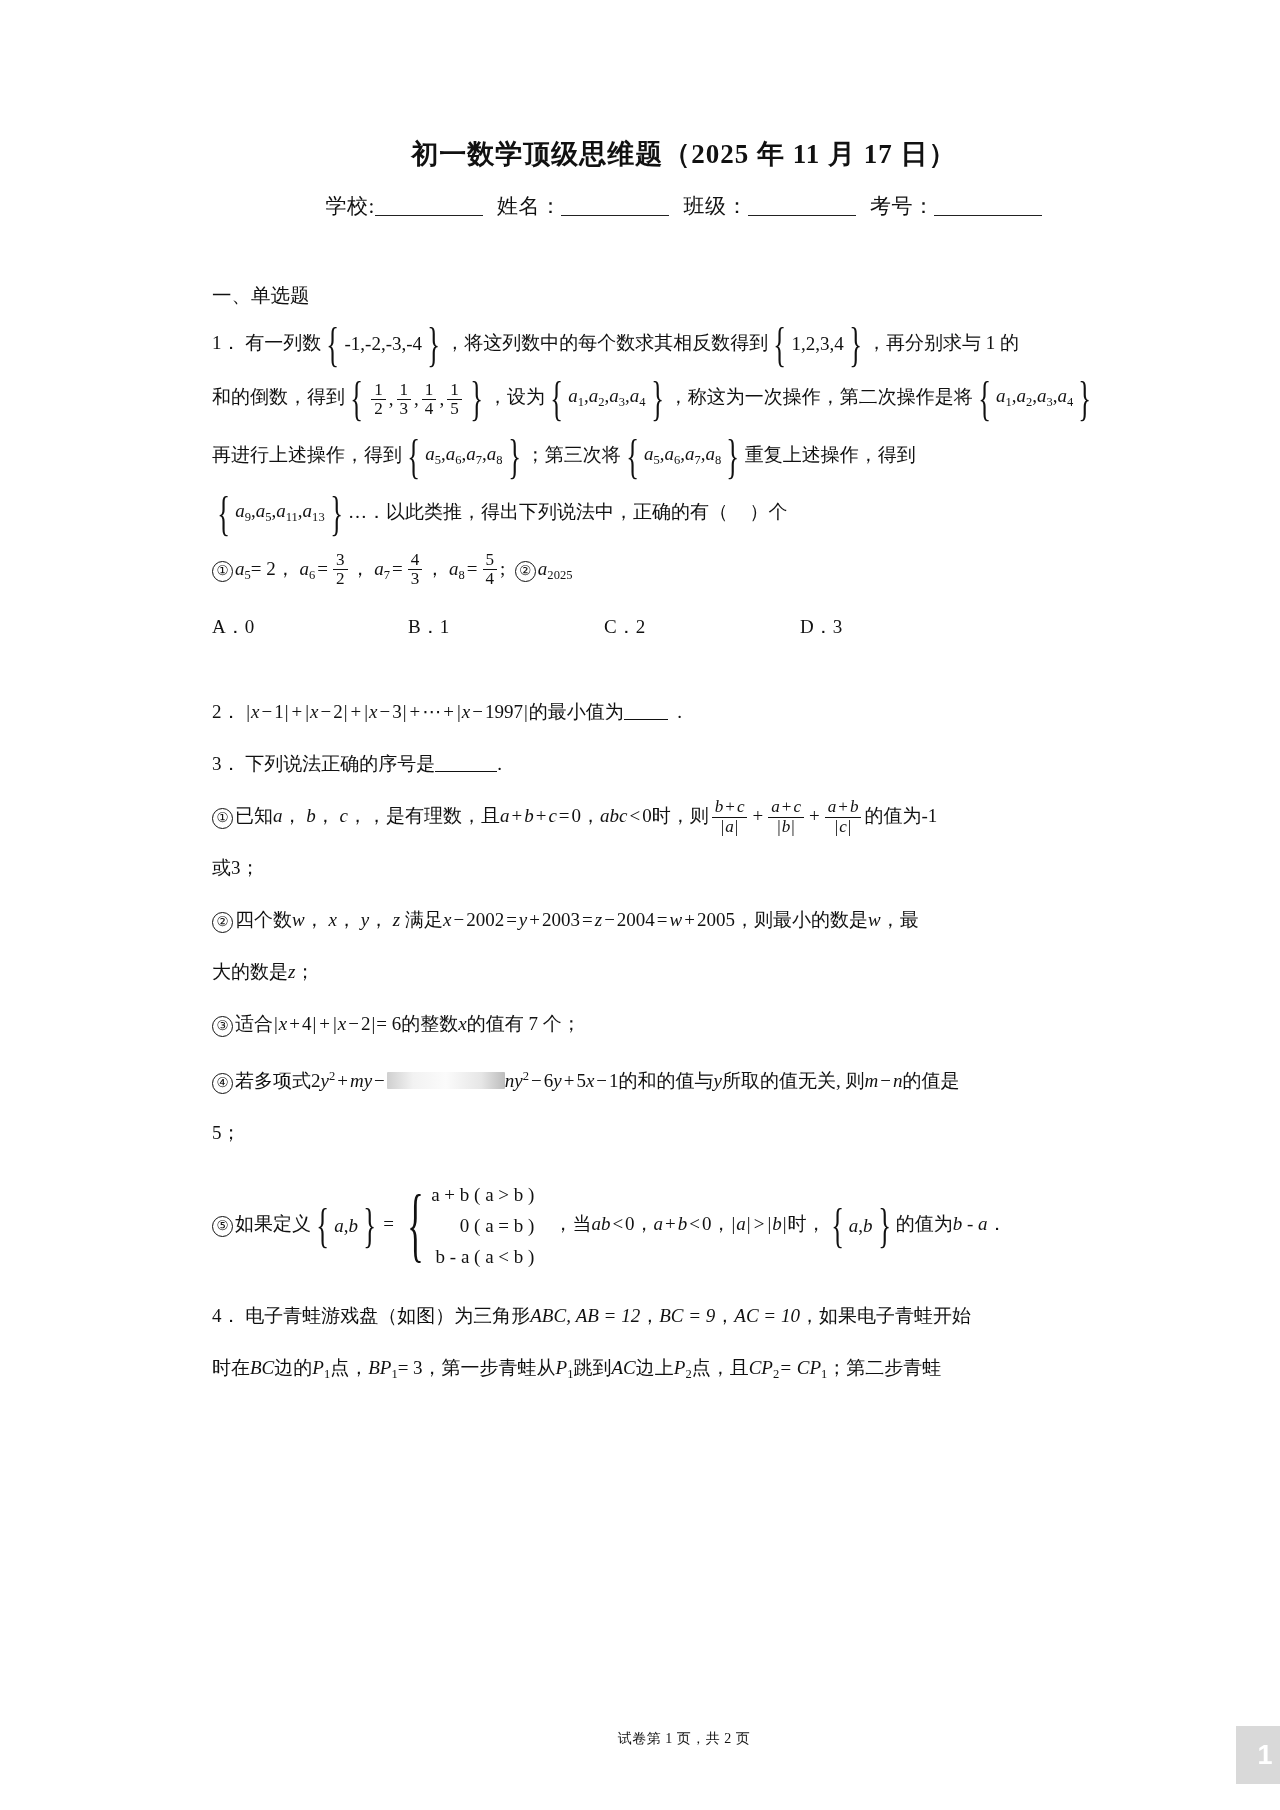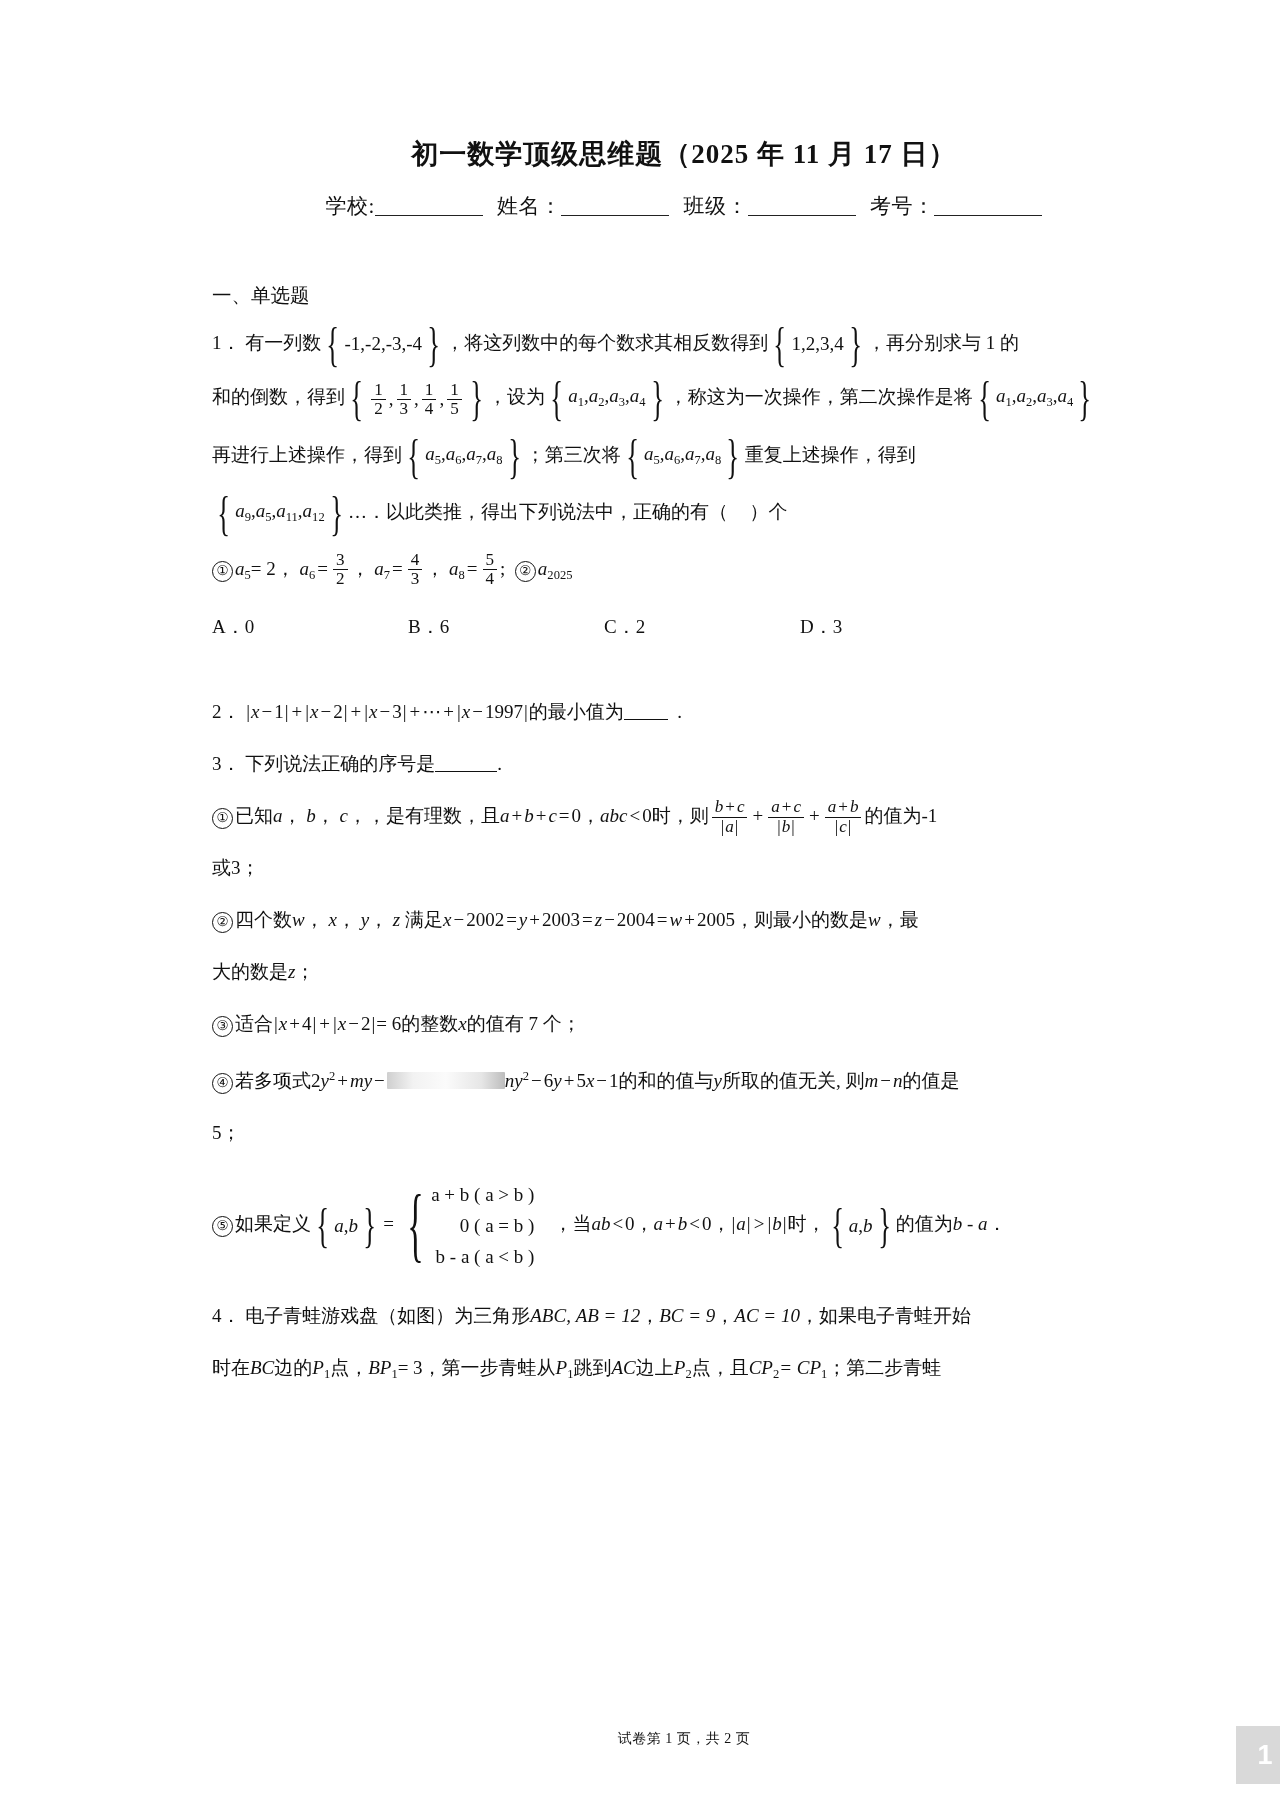--- a/index.html
+++ b/index.html
@@ -166,31 +166,31 @@
         </span><span>；第三次将</span><span class="brace-set">
           <span class="bl">{</span>
           <span class="inner"><span class="mi">a</span><sub class="num">5</sub><span class="mn">,</span><span class="mi">a</span><sub class="num">6</sub><span class="mn">,</span><span class="mi">a</span><sub class="num">7</sub><span class="mn">,</span><span class="mi">a</span><sub class="num">8</sub></span>
           <span class="br">}</span>
         </span><span>重复上述操作，得到</span>
     </div>
 
     <div class="q">
       <span class="brace-set">
           <span class="bl">{</span>
-          <span class="inner"><span class="mi">a</span><sub class="num">9</sub><span class="mn">,</span><span class="mi">a</span><sub class="num">5</sub><span class="mn">,</span><span class="mi">a</span><sub class="num">11</sub><span class="mn">,</span><span class="mi">a</span><sub class="num">12</sub></span>
+          <span class="inner"><span class="mi">a</span><sub class="num">9</sub><span class="mn">,</span><span class="mi">a</span><sub class="num">5</sub><span class="mn">,</span><span class="mi">a</span><sub class="num">11</sub><span class="mn">,</span><span class="mi">a</span><sub class="num">13</sub></span>
           <span class="br">}</span>
         </span><span>…．以此类推，得出下列说法中，正确的有（</span><span class="paren-blank">&nbsp;&nbsp;</span><span>）个</span>
     </div>
 
     <div class="q">
       <span class="circ">①</span><span class="mi">a</span><sub class="num">5</sub><span class="mn">= 2</span><span class="mn">，</span>&nbsp;<span class="mi">a</span><sub class="num">6</sub><span class="mo">=</span><span class="frac"><span class="num mn">3</span><span class="den mn">2</span></span><span class="mn">，</span>&nbsp;<span class="mi">a</span><sub class="num">7</sub><span class="mo">=</span><span class="frac"><span class="num mn">4</span><span class="den mn">3</span></span><span class="mn">，</span>&nbsp;<span class="mi">a</span><sub class="num">8</sub><span class="mo">=</span><span class="frac"><span class="num mn">5</span><span class="den mn">4</span></span><span class="mn">;</span>&nbsp;&nbsp;<span class="circ">②</span><span class="mi">a</span><sub class="num">2025</sub></div>
 
     <div class="choices">
       <div>A．0</div>
-      <div>B．6</div>
+      <div>B．1</div>
       <div>C．2</div>
       <div>D．3</div>
     </div>
 
     <div class="spacer-lg"></div>
 
 
     <div class="q">
       <span>2．</span>
       <span class="abs">|</span><span class="mi">x</span><span class="mo">−</span><span class="mn">1</span><span class="abs">|</span><span class="mo">+</span><span class="abs">|</span><span class="mi">x</span><span class="mo">−</span><span class="mn">2</span><span class="abs">|</span><span class="mo">+</span><span class="abs">|</span><span class="mi">x</span><span class="mo">−</span><span class="mn">3</span><span class="abs">|</span><span class="mo">+</span><span class="mn">⋯</span><span class="mo">+</span><span class="abs">|</span><span class="mi">x</span><span class="mo">−</span><span class="mn">1997</span><span class="abs">|</span><span>的最小值为</span><span class="ul-blank" style="width:44px"></span>&nbsp;&nbsp;<span>.</span>

